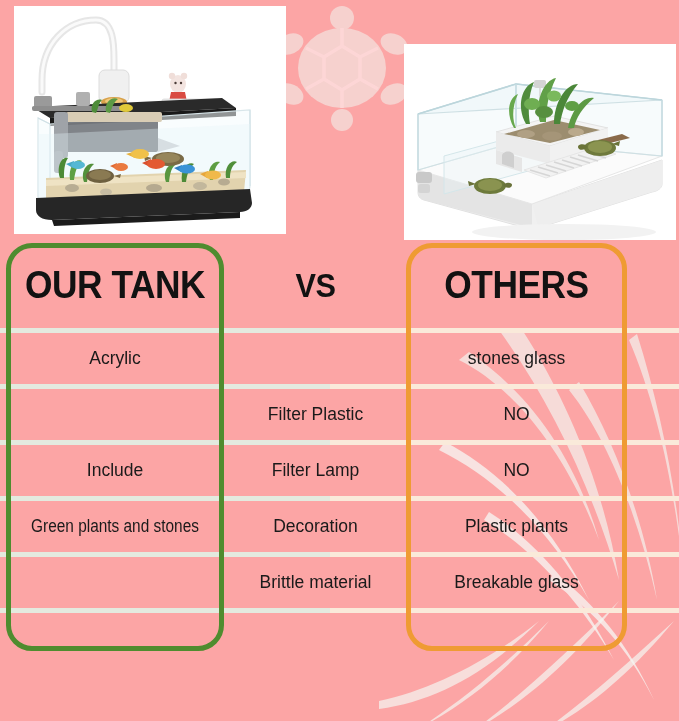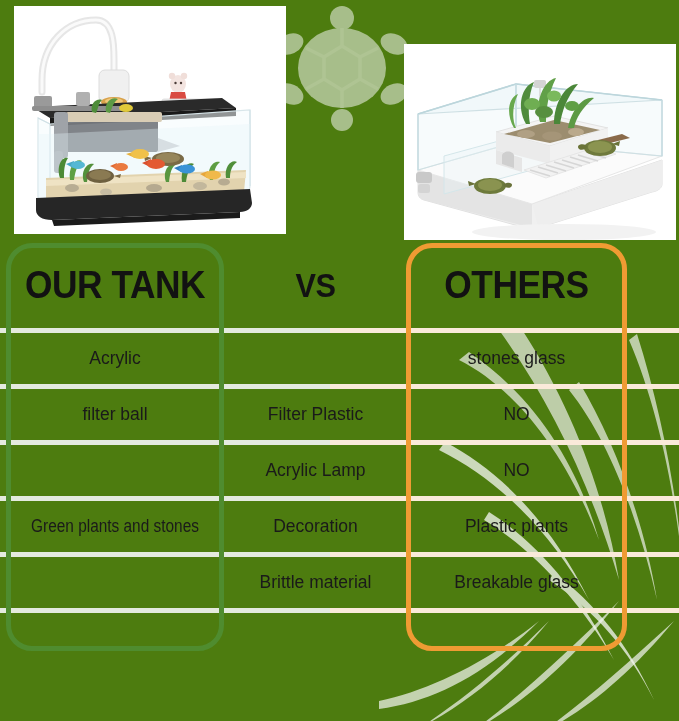--- a/index.html
+++ b/index.html
@@ -5,21 +5,21 @@
   * { box-sizing: border-box; margin: 0; padding: 0; }
   html, body {
     width: 679px; height: 721px;
     background: #ffffff;
     font-family: "Liberation Sans", "DejaVu Sans", sans-serif;
     overflow: hidden;
   }
   #page {
     position: relative;
     width: 679px; height: 721px;
-    background: #4d7c0f;
+    background: #fca5a5;
     overflow: hidden;
   }
 
   
   .wm { position: absolute; pointer-events: none; }
   #wm-turtle { left: 252px; top: 4px; width: 180px; height: 128px; opacity: .55; }
   #wm-leaves-right { right: -10px; top: 330px; width: 260px; height: 400px; opacity: .75; }
   #wm-leaves-bottom { right: 0px; bottom: -20px; width: 300px; height: 150px; opacity: .7; }
 
   
@@ -309,31 +309,31 @@
     <div class="row" style="top:90px">
       <div class="cell ours">Acrylic</div>
       <div class="cell others">stones glass</div>
     </div>
     <div class="sep" style="top:141px">
       <div class="seg-l"></div>
         <div class="seg-r"></div>
     </div>
 
     <div class="row" style="top:146px">
-      <div class="cell ours">filter ball</div>
       <div class="cell mid">Filter Plastic</div>
       <div class="cell others">NO</div>
     </div>
     <div class="sep" style="top:197px">
       <div class="seg-l"></div>
         <div class="seg-r"></div>
     </div>
 
     <div class="row" style="top:202px">
-      <div class="cell mid">Acrylic Lamp</div>
+      <div class="cell ours">Include</div>
+      <div class="cell mid">Filter Lamp</div>
       <div class="cell others">NO</div>
     </div>
     <div class="sep" style="top:253px">
       <div class="seg-l"></div>
         <div class="seg-r"></div>
     </div>
 
     <div class="row" style="top:258px">
       <div class="cell ours tight">Green plants and stones</div>
       <div class="cell mid">Decoration</div>

